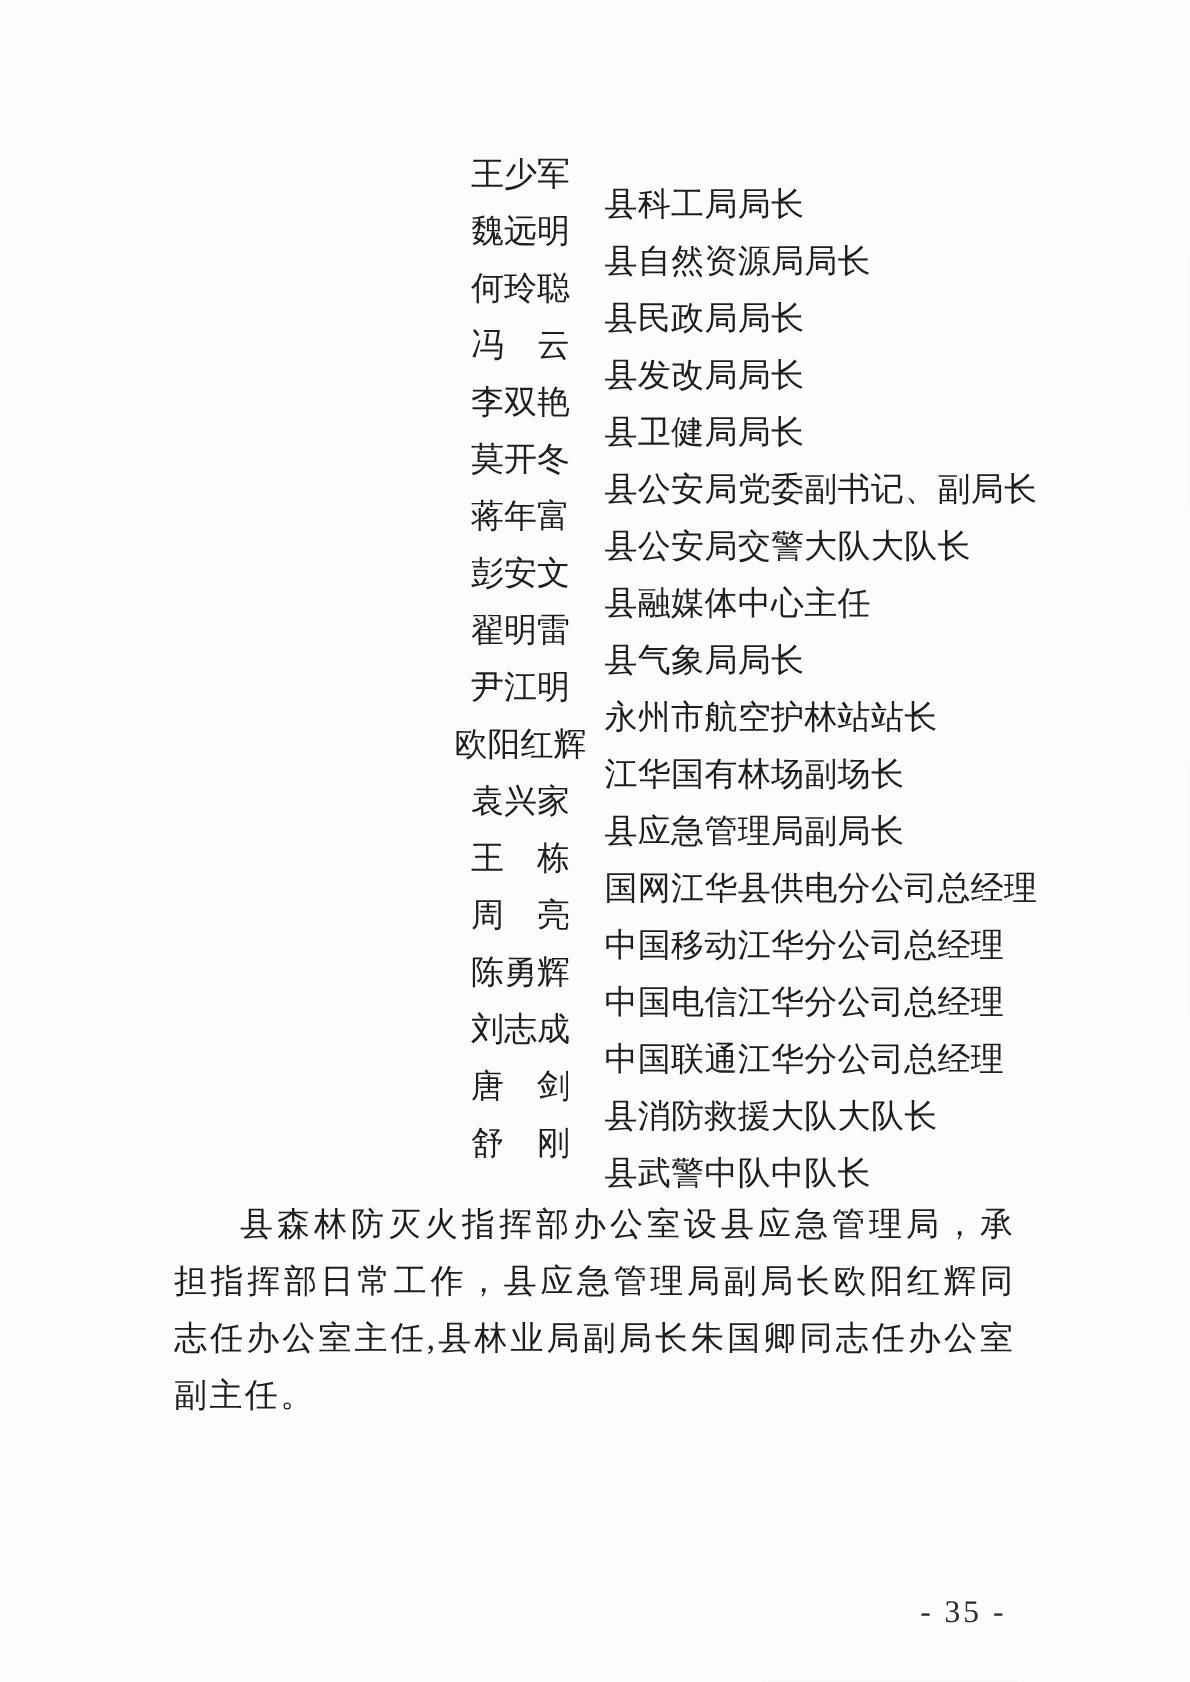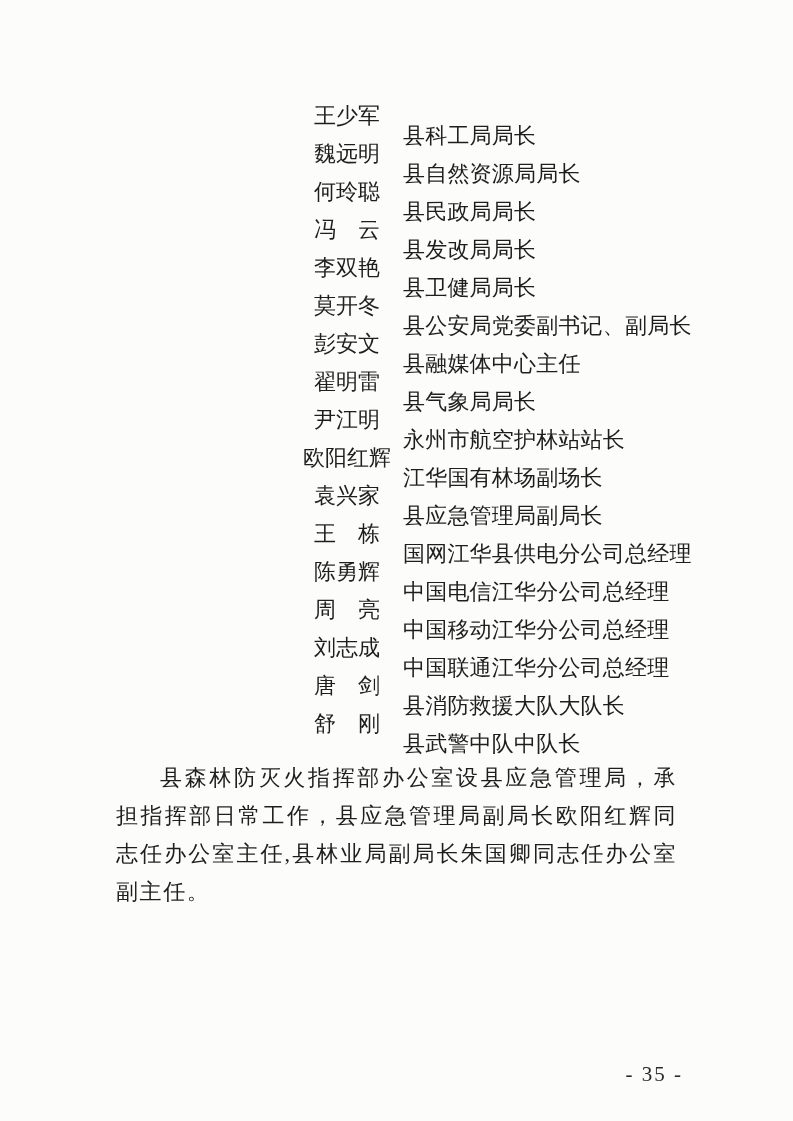--- a/index.html
+++ b/index.html
@@ -39,21 +39,21 @@
     margin: 16px;
     padding: 0 100px;
     font-size: 22px;
     line-height: 38px;
     text-align: justify;
     text-indent: 2em;
     letter-spacing: 1.6px;
   }
   .pageno {
     position: absolute;
-    right: 110px;
+    right: 122px;
     bottom: 34px;
     font-size: 21px;
     letter-spacing: 2px;
     color: #2a2a2a;
   }
 </style>
 </head>
 <body>
 
 <div class="page">
@@ -82,20 +82,24 @@
     <div class="row">
       <div class="name">李双艳</div>
       <div class="title">县卫健局局长</div>
     </div>
 
     <div class="row">
       <div class="name">莫开冬</div>
       <div class="title">县公安局党委副书记、副局长</div>
     </div>
 
+    <div class="row">
+      <div class="name">蒋年富</div>
+      <div class="title">县公安局交警大队大队长</div>
+    </div>
 
     <div class="row">
       <div class="name">彭安文</div>
       <div class="title">县融媒体中心主任</div>
     </div>
 
     <div class="row">
       <div class="name">翟明雷</div>
       <div class="title">县气象局局长</div>
     </div>
@@ -114,27 +118,27 @@
       <div class="name">袁兴家</div>
       <div class="title">县应急管理局副局长</div>
     </div>
 
     <div class="row">
       <div class="name">王　栋</div>
       <div class="title">国网江华县供电分公司总经理</div>
     </div>
 
     <div class="row">
-      <div class="name">陈勇辉</div>
-      <div class="title">中国电信江华分公司总经理</div>
+      <div class="name">周　亮</div>
+      <div class="title">中国移动江华分公司总经理</div>
     </div>
 
     <div class="row">
-      <div class="name">周　亮</div>
-      <div class="title">中国移动江华分公司总经理</div>
+      <div class="name">陈勇辉</div>
+      <div class="title">中国电信江华分公司总经理</div>
     </div>
 
     <div class="row">
       <div class="name">刘志成</div>
       <div class="title">中国联通江华分公司总经理</div>
     </div>
 
     <div class="row">
       <div class="name">唐　剑</div>
       <div class="title">县消防救援大队大队长</div>

